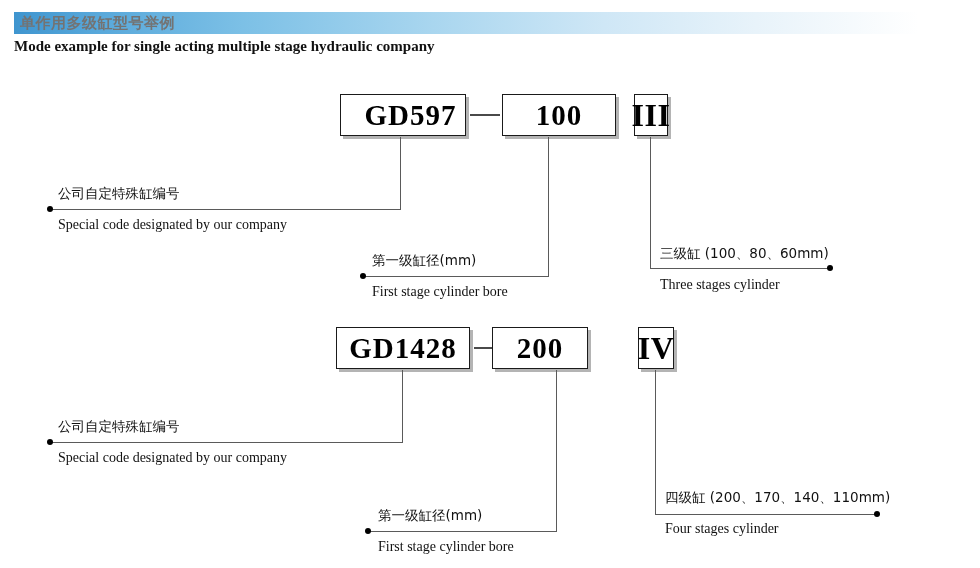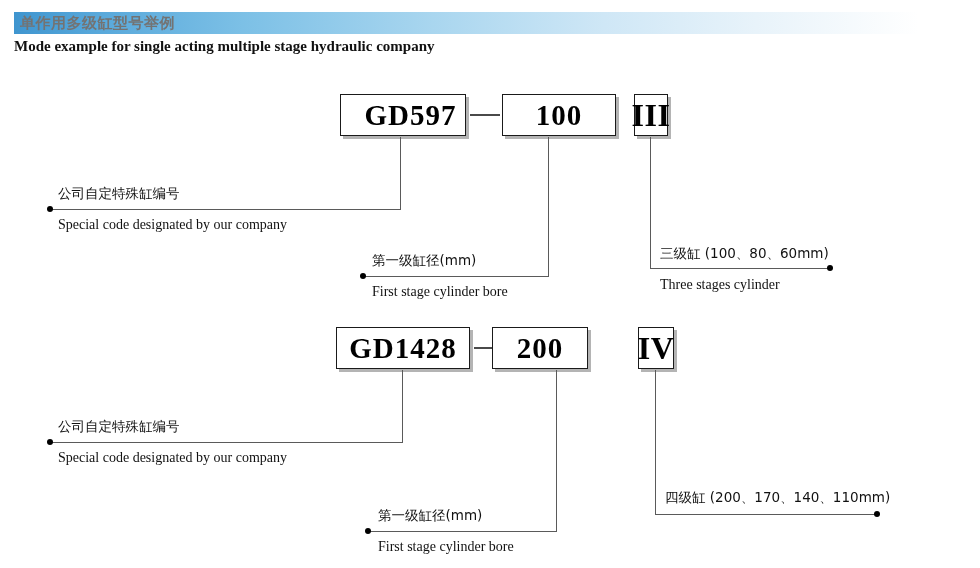--- a/index.html
+++ b/index.html
@@ -196,16 +196,17 @@
       <span class="en">Special code designated by our company</span>
     </div>
 
     <div class="callout" style="left:378px; top:490px;">
       <span class="cn">第一级缸径(mm)</span>
       <span class="en">First stage cylinder bore</span>
     </div>
 
     <div class="callout" style="left:665px; top:472px;">
       <span class="cn">四级缸 (200、170、140、110mm)</span>
+      <span class="en">Four stages cylinder</span>
     </div>
   </div>
 
 </div>
 
 </body></html>

